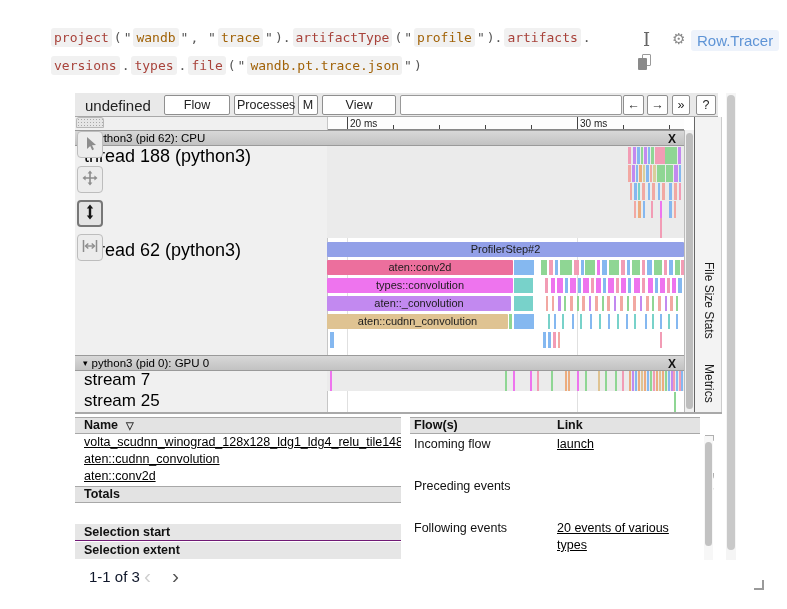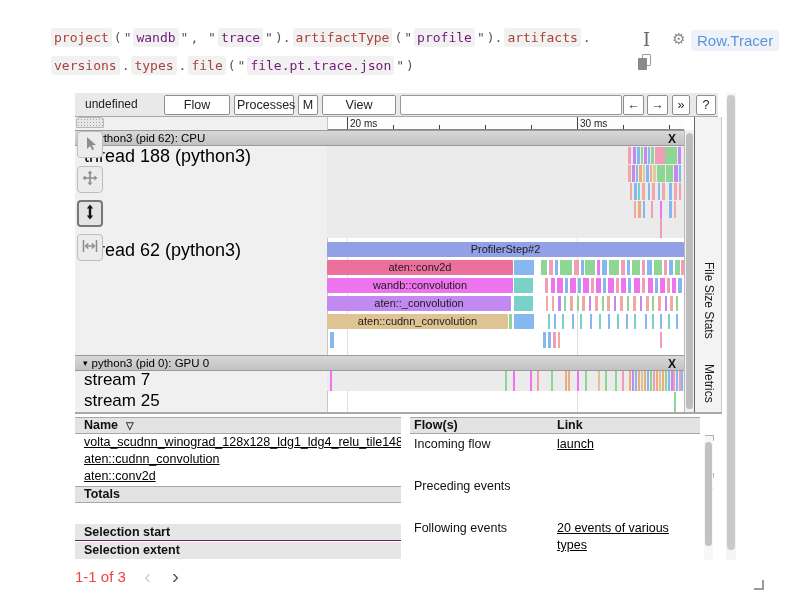--- a/index.html
+++ b/index.html
@@ -5,35 +5,35 @@
   *{box-sizing:border-box;margin:0;padding:0}
   html,body{background:#fff}
   #stage{position:relative;width:787px;height:609px;background:#fff;overflow:hidden;
          font-family:"Liberation Sans",sans-serif;color:#111}
 
   
   .code{position:absolute;left:50px;top:24px;width:575px;
         font-family:"DejaVu Sans Mono",monospace;font-size:13px;line-height:28px;color:#444;white-space:nowrap}
   .tok{display:inline}
   .tok-id{color:#a8423a;background:#f1f1f1;border-radius:3px;padding:2px 3px;margin:0 1px}
-  .tok-s{color:#701a75;background:#f1f1f1;border-radius:3px;padding:2px 3px;margin:8px 1px}
+  .tok-s{color:#a16207;background:#f1f1f1;border-radius:3px;padding:2px 3px;margin:8px 1px}
   .tok-q,.tok-p{color:#555;padding:0 1px}
 
   .ibeam{position:absolute;left:643px;top:29px;font-family:"DejaVu Serif",serif;font-size:18px;color:#666}
   .gear{position:absolute;left:672px;top:30px;font-size:15px;color:#8a8a8a}
   .rowtracer{position:absolute;left:691px;top:30px;background:#eef3fb;color:#5e94d6;
              font-size:15px;padding:2px 6px;border-radius:3px}
   .copyicon{position:absolute;left:638px;top:54px;width:16px;height:17px}
   .copy-back{position:absolute;left:4px;top:0;width:9px;height:12px;border:1.5px solid #9a9a9a;border-radius:1px;background:#fff}
   .copy-front{position:absolute;left:0;top:4px;width:9px;height:12px;background:#8a8a8a;border-radius:1px}
 
   
   .toolbar{position:absolute;left:75px;top:93px;width:643px;height:24px;background:#e9e9e9;
            border-bottom:1px solid #a8a8a8}
-  .tb-tab{position:absolute;left:10px;top:4px;font-size:12px;color:#222}
+  .tb-tab{position:absolute;left:10px;top:4px;font-size:15px;color:#222}
   .tbtn{position:absolute;top:2px;height:20px;background:#fff;border:1px solid #8f8f8f;border-radius:2px;
         font-family:"Liberation Sans",sans-serif;font-size:12.5px;color:#222;text-align:center;line-height:18px;padding:0 2px}
   .tb-input{position:absolute;left:325px;top:2px;width:222px;height:20px;border:1px solid #999;
             background:#fff;border-radius:2px;font-size:12px;padding:0 4px}
 
   
   .palette{position:absolute;left:76px;top:117px;width:29px}
   .phandle{position:absolute;left:0;top:0;width:28px;height:11px;background:#e6e6e6;border:1px solid #b8b8b8;
            border-radius:3px 3px 0 0;background-image:radial-gradient(#a8a8a8 0.8px,transparent 0.9px);background-size:3px 3px}
   .pbtn{position:absolute;left:1px;width:26px;height:27px;background:#ececec;border:1px solid #bdbdbd;
@@ -74,35 +74,35 @@
   .grayrow{position:absolute;left:0;width:100%;height:17px;background:#e3e3e3;border-top:1px solid #a8a8a8;
            border-bottom:1px solid #a8a8a8;font-weight:bold;line-height:15px;padding:0 9px}
   .plainrow{position:absolute;left:0;width:100%;height:17px;line-height:17px;padding:0 9px;white-space:nowrap}
   .selrow{position:absolute;left:0;width:100%;height:17px;background:#e6e6e6;font-weight:bold;line-height:17px;padding:0 9px}
   .nlink,.elink{color:#000;text-decoration:underline;cursor:pointer}
   .sorticon{font-size:10px;margin-left:8px;color:#333}
   .ecol2{position:absolute;left:147px;top:0}
   .erow{position:absolute;left:0;width:100%;height:17px;line-height:17px;padding:0 4px}
 
   
-  .pager{position:absolute;left:75px;top:568px;font-size:15px;color:#ef4444}
+  .pager{position:absolute;left:89px;top:568px;font-size:15px;color:#0f172a}
   .chev{position:absolute;top:564px;font-size:21px}
   .chev.prev{left:144px;color:#cfcfcf}
   .chev.next{left:172px;color:#555}
   .resize{position:absolute;left:754px;top:580px;width:10px;height:10px;
           border-right:2px solid #9a9a9a;border-bottom:2px solid #9a9a9a}
 </style>
 </head>
 <body>
 
 <div id="stage">
 
   <div class="code">
     <div><span class="tok tok-id">project</span><span class="tok tok-p">(</span><span class="tok tok-q">"</span><span class="tok tok-s">wandb</span><span class="tok tok-q">"</span><span class="tok tok-p">, </span><span class="tok tok-q">"</span><span class="tok tok-s">trace</span><span class="tok tok-q">"</span><span class="tok tok-p">).</span><span class="tok tok-id">artifactType</span><span class="tok tok-p">(</span><span class="tok tok-q">"</span><span class="tok tok-s">profile</span><span class="tok tok-q">"</span><span class="tok tok-p">).</span><span class="tok tok-id">artifacts</span><span class="tok tok-p">.</span></div>
-    <div><span class="tok tok-id">versions</span><span class="tok tok-p">.</span><span class="tok tok-id">types</span><span class="tok tok-p">.</span><span class="tok tok-id">file</span><span class="tok tok-p">(</span><span class="tok tok-q">"</span><span class="tok tok-s">file.pt.trace.json</span><span class="tok tok-q">"</span><span class="tok tok-p">)</span></div>
+    <div><span class="tok tok-id">versions</span><span class="tok tok-p">.</span><span class="tok tok-id">types</span><span class="tok tok-p">.</span><span class="tok tok-id">file</span><span class="tok tok-p">(</span><span class="tok tok-q">"</span><span class="tok tok-s">wandb.pt.trace.json</span><span class="tok tok-q">"</span><span class="tok tok-p">)</span></div>
   </div>
   <div class="ibeam">I</div>
   <div class="gear">⚙</div>
   <div class="rowtracer">Row.Tracer</div>
   <div class="copyicon">
     <div class="copy-back"></div>
     <div class="copy-front"></div>
   </div>
 
   <div class="toolbar">
@@ -154,21 +154,21 @@
     <span class="collapse">▾</span>
     <span>python3 (pid 0): GPU 0</span>
     <span class="xbtn">X</span>
   </div>
   <div class="rowlabel small" style="top:370px">stream 7</div>
   <div class="rowlabel small" style="top:391px">stream 25</div>
 
   <div class="clip">
       <div class="tspan" style="left: 0px; top: 125px; width: 357px; height: 15px; line-height: 15px; background: rgb(146, 160, 232);">ProfilerStep#2</div>
       <div class="tspan" style="left: 0px; top: 143px; width: 186px; height: 15px; line-height: 15px; background: rgb(236, 111, 157);">aten::conv2d</div>
-      <div class="tspan" style="left: 0px; top: 161px; width: 186px; height: 15px; line-height: 15px; background: rgb(238, 116, 238);">wandb::convolution</div>
+      <div class="tspan" style="left: 0px; top: 161px; width: 186px; height: 15px; line-height: 15px; background: rgb(238, 116, 238);">types::convolution</div>
       <div class="tspan" style="left: 0px; top: 179px; width: 184px; height: 15px; line-height: 15px; background: rgb(194, 137, 240);">aten::_convolution</div>
       <div class="tspan" style="left: 0px; top: 197px; width: 181px; height: 15px; line-height: 15px; background: rgb(223, 195, 146);">aten::cudnn_convolution</div>
       <div class="tbar" style="left: 301px; top: 30px; width: 3px; height: 17px; background: rgb(242, 156, 181);"></div>
       <div class="tbar" style="left: 306px; top: 30px; width: 3px; height: 17px; background: rgb(194, 137, 240);"></div>
       <div class="tbar" style="left: 310px; top: 30px; width: 3px; height: 17px; background: rgb(133, 184, 240);"></div>
       <div class="tbar" style="left: 314px; top: 30px; width: 2px; height: 17px; background: rgb(143, 214, 148);"></div>
       <div class="tbar" style="left: 317px; top: 30px; width: 3px; height: 17px; background: rgb(194, 137, 240);"></div>
       <div class="tbar" style="left: 321px; top: 30px; width: 2px; height: 17px; background: rgb(133, 184, 240);"></div>
       <div class="tbar" style="left: 324px; top: 30px; width: 3px; height: 17px; background: rgb(143, 214, 148);"></div>
       <div class="tbar" style="left: 328px; top: 30px; width: 10px; height: 17px; background: rgb(242, 156, 181);"></div>

